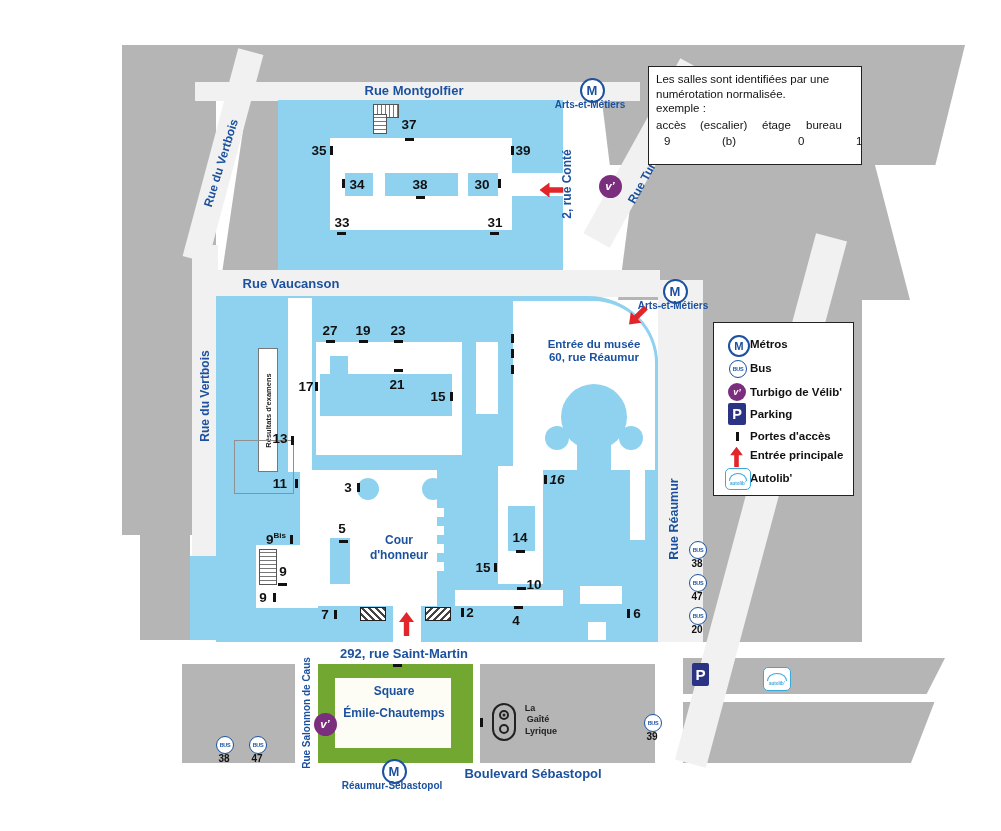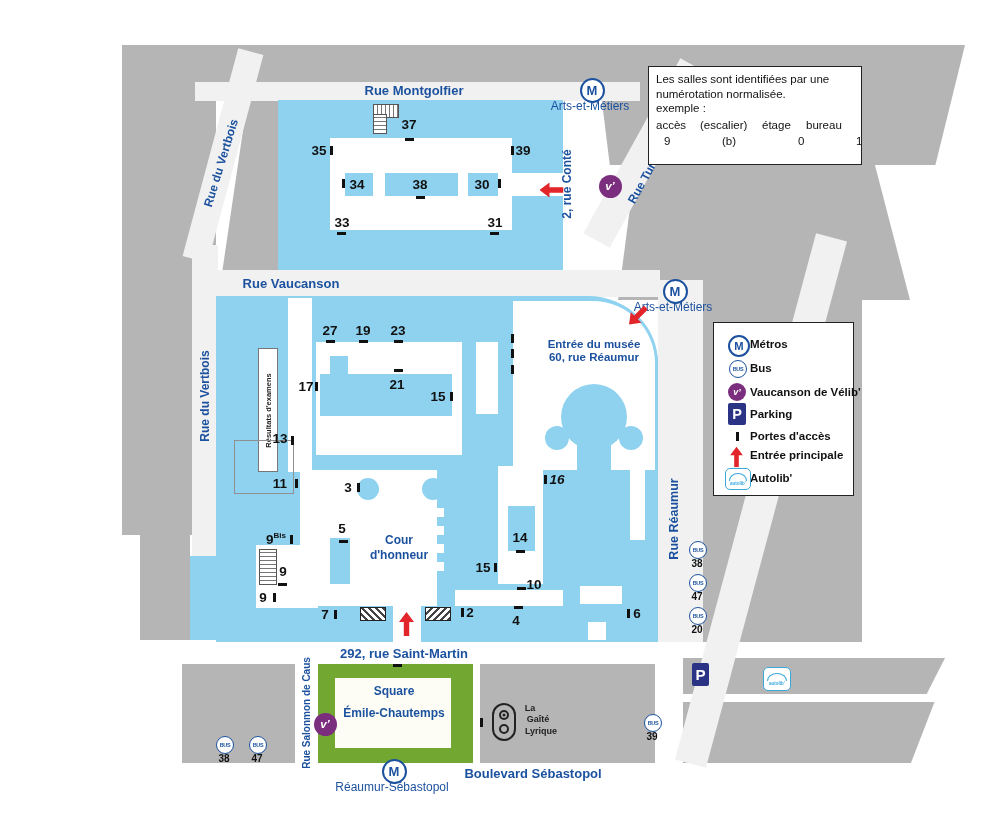--- a/index.html
+++ b/index.html
@@ -12,21 +12,21 @@
   .wh{position:absolute;background:#ffffff;}
   .slabel{position:absolute;color:#1b519e;font-weight:bold;white-space:nowrap;
           transform:translate(-50%,-50%);}
   .rot90{transform:translate(-50%,-50%) rotate(-90deg);}
   .num{position:absolute;color:#111;font-weight:700;font-size:13.5px;white-space:nowrap;
        transform:translate(-50%,-50%);}
   .num sup{font-size:8px;font-weight:700;}
   .tick{position:absolute;background:#111;}
   .mcirc{position:absolute;background:#fff;border:2.4px solid #1b519e;border-radius:50%;
          display:flex;align-items:center;justify-content:center;color:#1b519e;font-weight:bold;}
-  .mlabel{position:absolute;color:#1b519e;font-weight:normal;font-size:12px;white-space:nowrap;
+  .mlabel{position:absolute;color:#1b519e;font-weight:bold;font-size:10px;white-space:nowrap;
           transform:translate(-50%,0);}
   .buslabel{position:absolute;color:#111;font-weight:bold;font-size:10px;transform:translate(-50%,0);}
   .velib{position:absolute;background:#7c2e7e;border-radius:50%;display:flex;align-items:center;
          justify-content:center;color:#fff;font-weight:bold;font-style:italic;}
   .pk{position:absolute;background:#2b3484;color:#fff;font-weight:bold;display:flex;
       align-items:center;justify-content:center;border-radius:2px;}
   .auto{position:absolute;background:#fff;border:1.6px solid #3ba8dc;border-radius:5px;
         display:flex;flex-direction:column;align-items:center;justify-content:center;}
   .auto .car{width:70%;height:7px;border-bottom:1.4px solid #3ba8dc;border-radius:50% 50% 0 0/100% 100% 0 0;
              border-top:1.4px solid #3ba8dc;border-left:1px solid #3ba8dc;border-right:1px solid #3ba8dc;border-bottom:none;}
@@ -188,21 +188,21 @@
       <div class="leg-item" style="left: 10px; top: 34px; width: 120px; height: 22px;">
         <div class="leg-icon" style="position: relative; height: 22px;">
           <div class="mcirc" style="left: 5px; top: 3px; width: 16px; height: 16px; font-size: 5.5px; letter-spacing: -0.3px; border-width: 1.8px;">BUS</div>
         </div>
         <div style="white-space: nowrap;">Bus</div>
       </div>
       <div class="leg-item" style="left: 10px; top: 58px; width: 120px; height: 22px;">
         <div class="leg-icon" style="position: relative; height: 22px;">
           <div class="velib" style="left: 4px; top: 2px; width: 18px; height: 18px; font-size: 9px;">v’</div>
         </div>
-        <div style="white-space: nowrap;">Vaucanson de Vélib'</div>
+        <div style="white-space: nowrap;">Turbigo de Vélib'</div>
       </div>
       <div class="leg-item" style="left: 10px; top: 80px; width: 120px; height: 22px;">
         <div class="leg-icon" style="position: relative; height: 22px;">
           <div class="pk" style="left: 4px; top: 0px; width: 18px; height: 22px; font-size: 14.52px;">P</div>
         </div>
         <div style="white-space: nowrap;">Parking</div>
       </div>
       <div class="leg-item" style="left: 10px; top: 102px; width: 120px; height: 22px;">
         <div class="leg-icon" style="position: relative; height: 22px;">
           <div class="tick" style="left: 11.5px; top: 7px; width: 3px; height: 9px;"></div>

